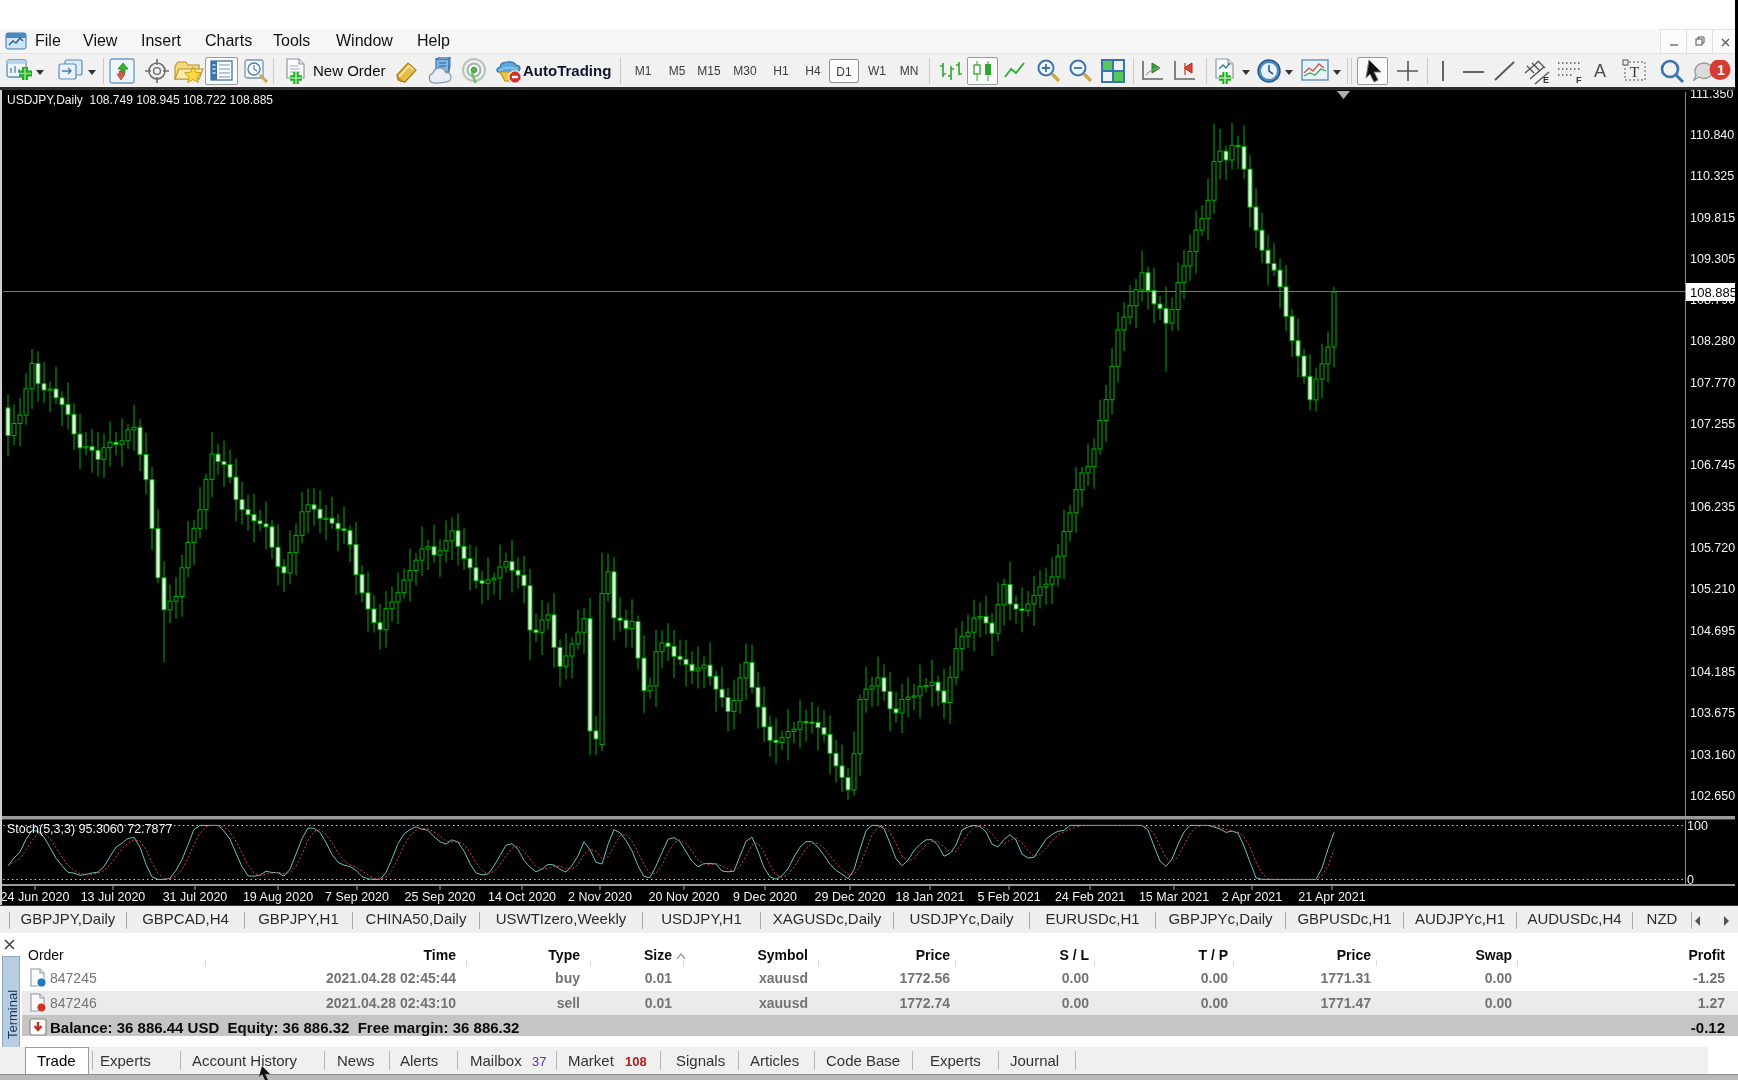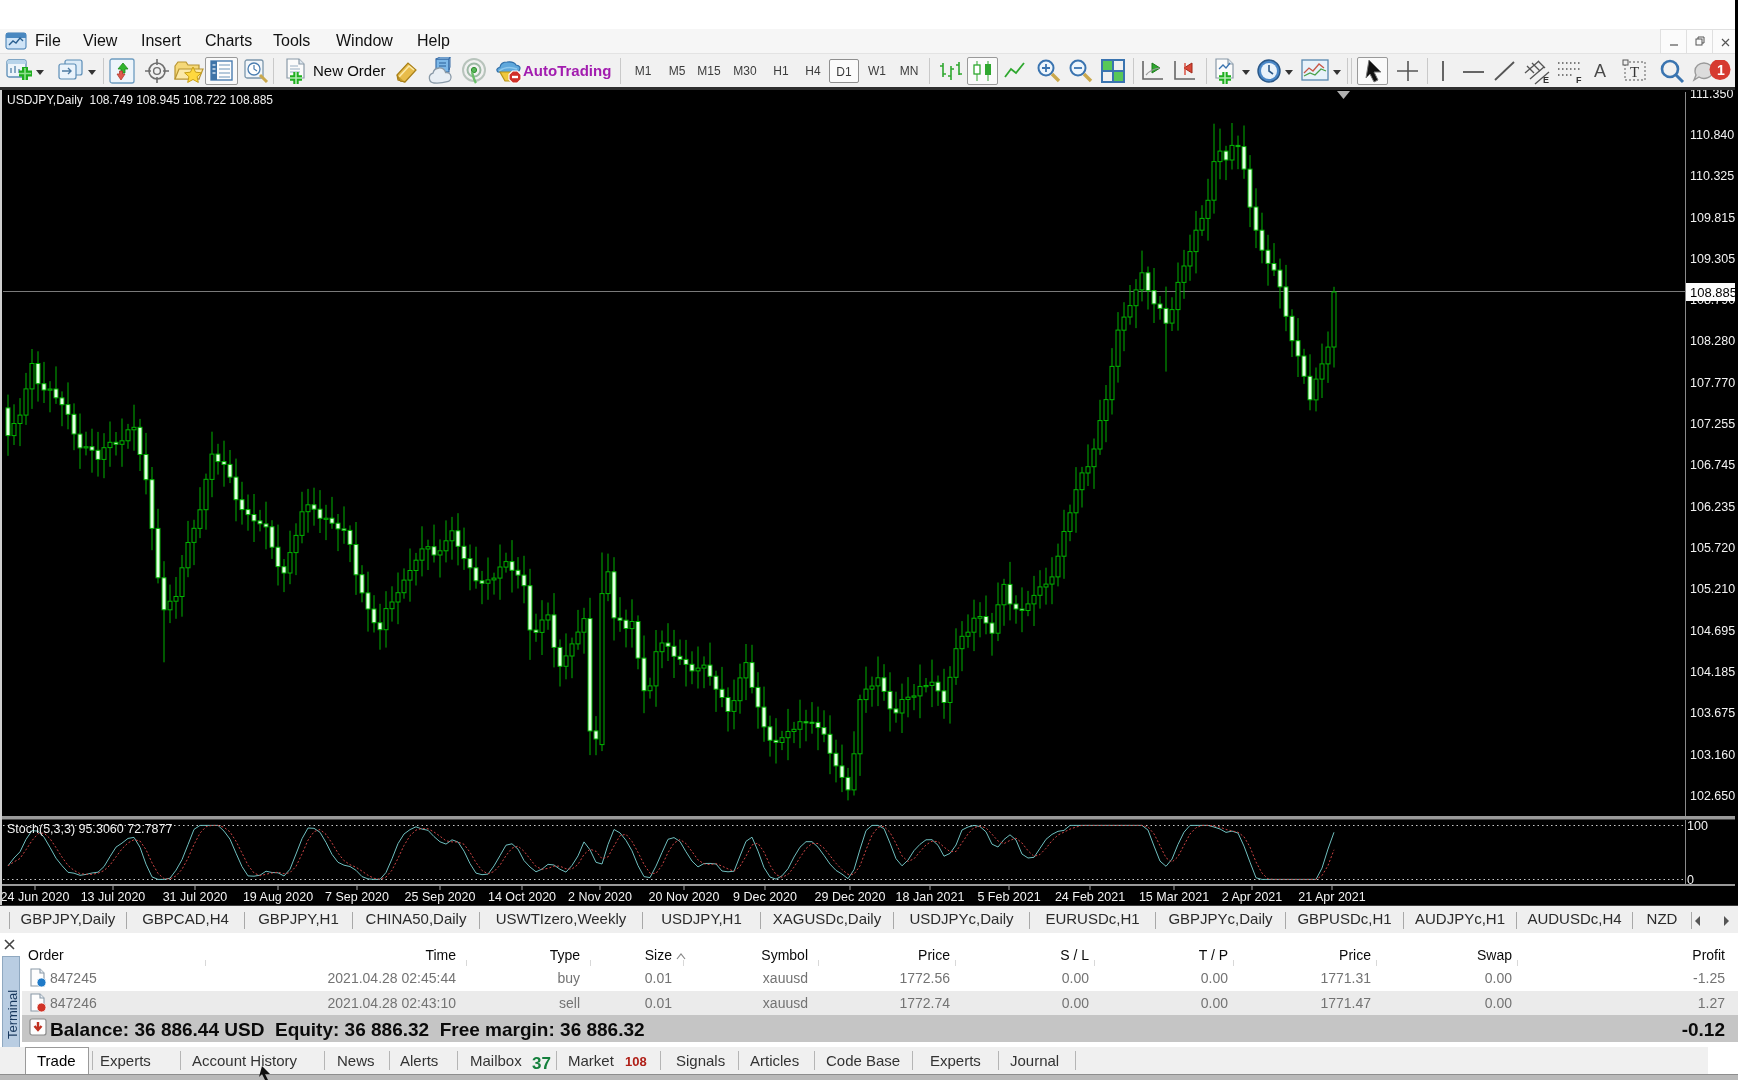--- a/index.html
+++ b/index.html
@@ -32,23 +32,23 @@
 #terminal { position:absolute; left:0; top:933px; width:1738px; height:141px; background:#ffffff; }
 #termtab { position:absolute; left:2px; top:23px; width:18px; height:116px; background:#b9cde2;
   border:1px solid #8fa8c0; }
 #termtab span { position:absolute; left:-47px; top:50px; width:112px; transform:rotate(-90deg);
   transform-origin:center; font-size:13px; color:#16365c; text-align:center; display:block;}
 .hdrow { position:absolute; left:22px; top:14px; width:1716px; height:19px; background:#fff; }
 .hcell { position:absolute; font-size:14px; color:#0a0a0a; top:0px; }
 .hsep { position:absolute; top:13px; width:1px; height:20px; background:#d8d8d8; }
 .trow { position:absolute; left:22px; width:1716px; height:25px; font-size:14px; color:#737373; }
 .tcell { position:absolute; top:4px; }
-.num { text-align:right; }
-#balrow { position:absolute; left:22px; top:82px; width:1716px; height:27px; background:#c5c5c5;
-  font-size:19px; font-weight:bold; color:#0a0a0a; }
+.num { text-align:right;font-weight:bold; }
+#balrow { position:absolute; left:22px; top:82px; width:1716px; height:21px; background:#c5c5c5;
+  font-size:15px; font-weight:bold; color:#0a0a0a; }
 
 #btabs { position:absolute; left:0; top:1047px; width:1708px; height:27px; background:#f0f0f0; font-size:15px; color:#333; }
 .btab { position:absolute; top:5px; }
 .bsep { position:absolute; top:4px; width:1px; height:19px; background:#b5b5b5; }
 #bstrip { position:absolute; left:0; top:1074px; width:1738px; height:6px; background:#b9b9b9; border-top:1px solid #8e8e8e; }
 .icon { position:absolute; }
 </style></head>
 <body>
 <div id="page">
 
@@ -147,21 +147,21 @@
 </svg>
 <svg class="icon" style="left:494px;top:4px" width="29" height="27">
 <path d="M4 14 q-3 -3 2 -5 q1 -5 7 -5 q7 -1 9 3 q6 1 3 6 q-8 3 -21 1 z" fill="#5fa8dc" stroke="#2f6ea8" stroke-width="1.2"></path>
 <path d="M5 13 q8 -6 18 -2" fill="none" stroke="#8fc8ec" stroke-width="1.5"></path>
 <path d="M6 14 h16 l-5 9 h-6 z" fill="#f0c83c" stroke="#b89418" stroke-width="1.2"></path>
 <g transform="translate(21,19)">
           <path d="M-2.5 -6 h5 l3.5 3.5 v5 l-3.5 3.5 h-5 L-6 2.5 v-5 z" fill="#d03028" stroke="#fff" stroke-width="1.1"></path>
 <rect x="-3" y="-1.2" width="6" height="2.4" fill="#fff"></rect>
         </g>
 </svg>
-<div style="position:absolute;left:523px;top:8px;font-size:15px;font-weight:bold;color:#a21caf">AutoTrading</div>
+<div style="position:absolute;left:523px;top:8px;font-size:15px;font-weight:bold;color:#0f172a">AutoTrading</div>
 <div class="tsep" style="left:620px"></div>
 <div class="tfbtn" style="left:628px">M1</div>
 <div class="tfbtn" style="left:662px">M5</div>
 <div class="tfbtn" style="left:694px">M15</div>
 <div class="tfbtn" style="left:730px">M30</div>
 <div class="tfbtn" style="left:766px">H1</div>
 <div class="tfbtn" style="left:798px">H4</div>
 <div class="tfbtn on" style="left:829px">D1</div>
 <div class="tfbtn" style="left:862px">W1</div>
 <div class="tfbtn" style="left:894px">MN</div>
@@ -918,21 +918,21 @@
 <div class="btab" style="left:192px">Account History</div>
 <div class="btab" style="left:337px">News</div>
 <div class="btab" style="left:400px">Alerts</div>
 <div class="btab" style="left:470px">Mailbox</div>
 <div class="btab" style="left:568px">Market</div>
 <div class="btab" style="left:676px">Signals</div>
 <div class="btab" style="left:750px">Articles</div>
 <div class="btab" style="left:826px">Code Base</div>
 <div class="btab" style="left:930px">Experts</div>
 <div class="btab" style="left:1010px">Journal</div>
-<div class="btab" style="left:532px;color:#15803d;font-size:17px;font-weight:bold;top:7px">37</div>
+<div class="btab" style="left:532px;color:#6d28d9;font-size:13px;font-weight:normal;top:7px">37</div>
 <div class="btab" style="left:625px;color:#b02018;font-size:13px;font-weight:bold;top:7px">108</div>
 <div class="bsep" style="left:92px"></div>
 <div class="bsep" style="left:180px"></div>
 <div class="bsep" style="left:324px"></div>
 <div class="bsep" style="left:389px"></div>
 <div class="bsep" style="left:457px"></div>
 <div class="bsep" style="left:556px"></div>
 <div class="bsep" style="left:660px"></div>
 <div class="bsep" style="left:738px"></div>
 <div class="bsep" style="left:814px"></div>

